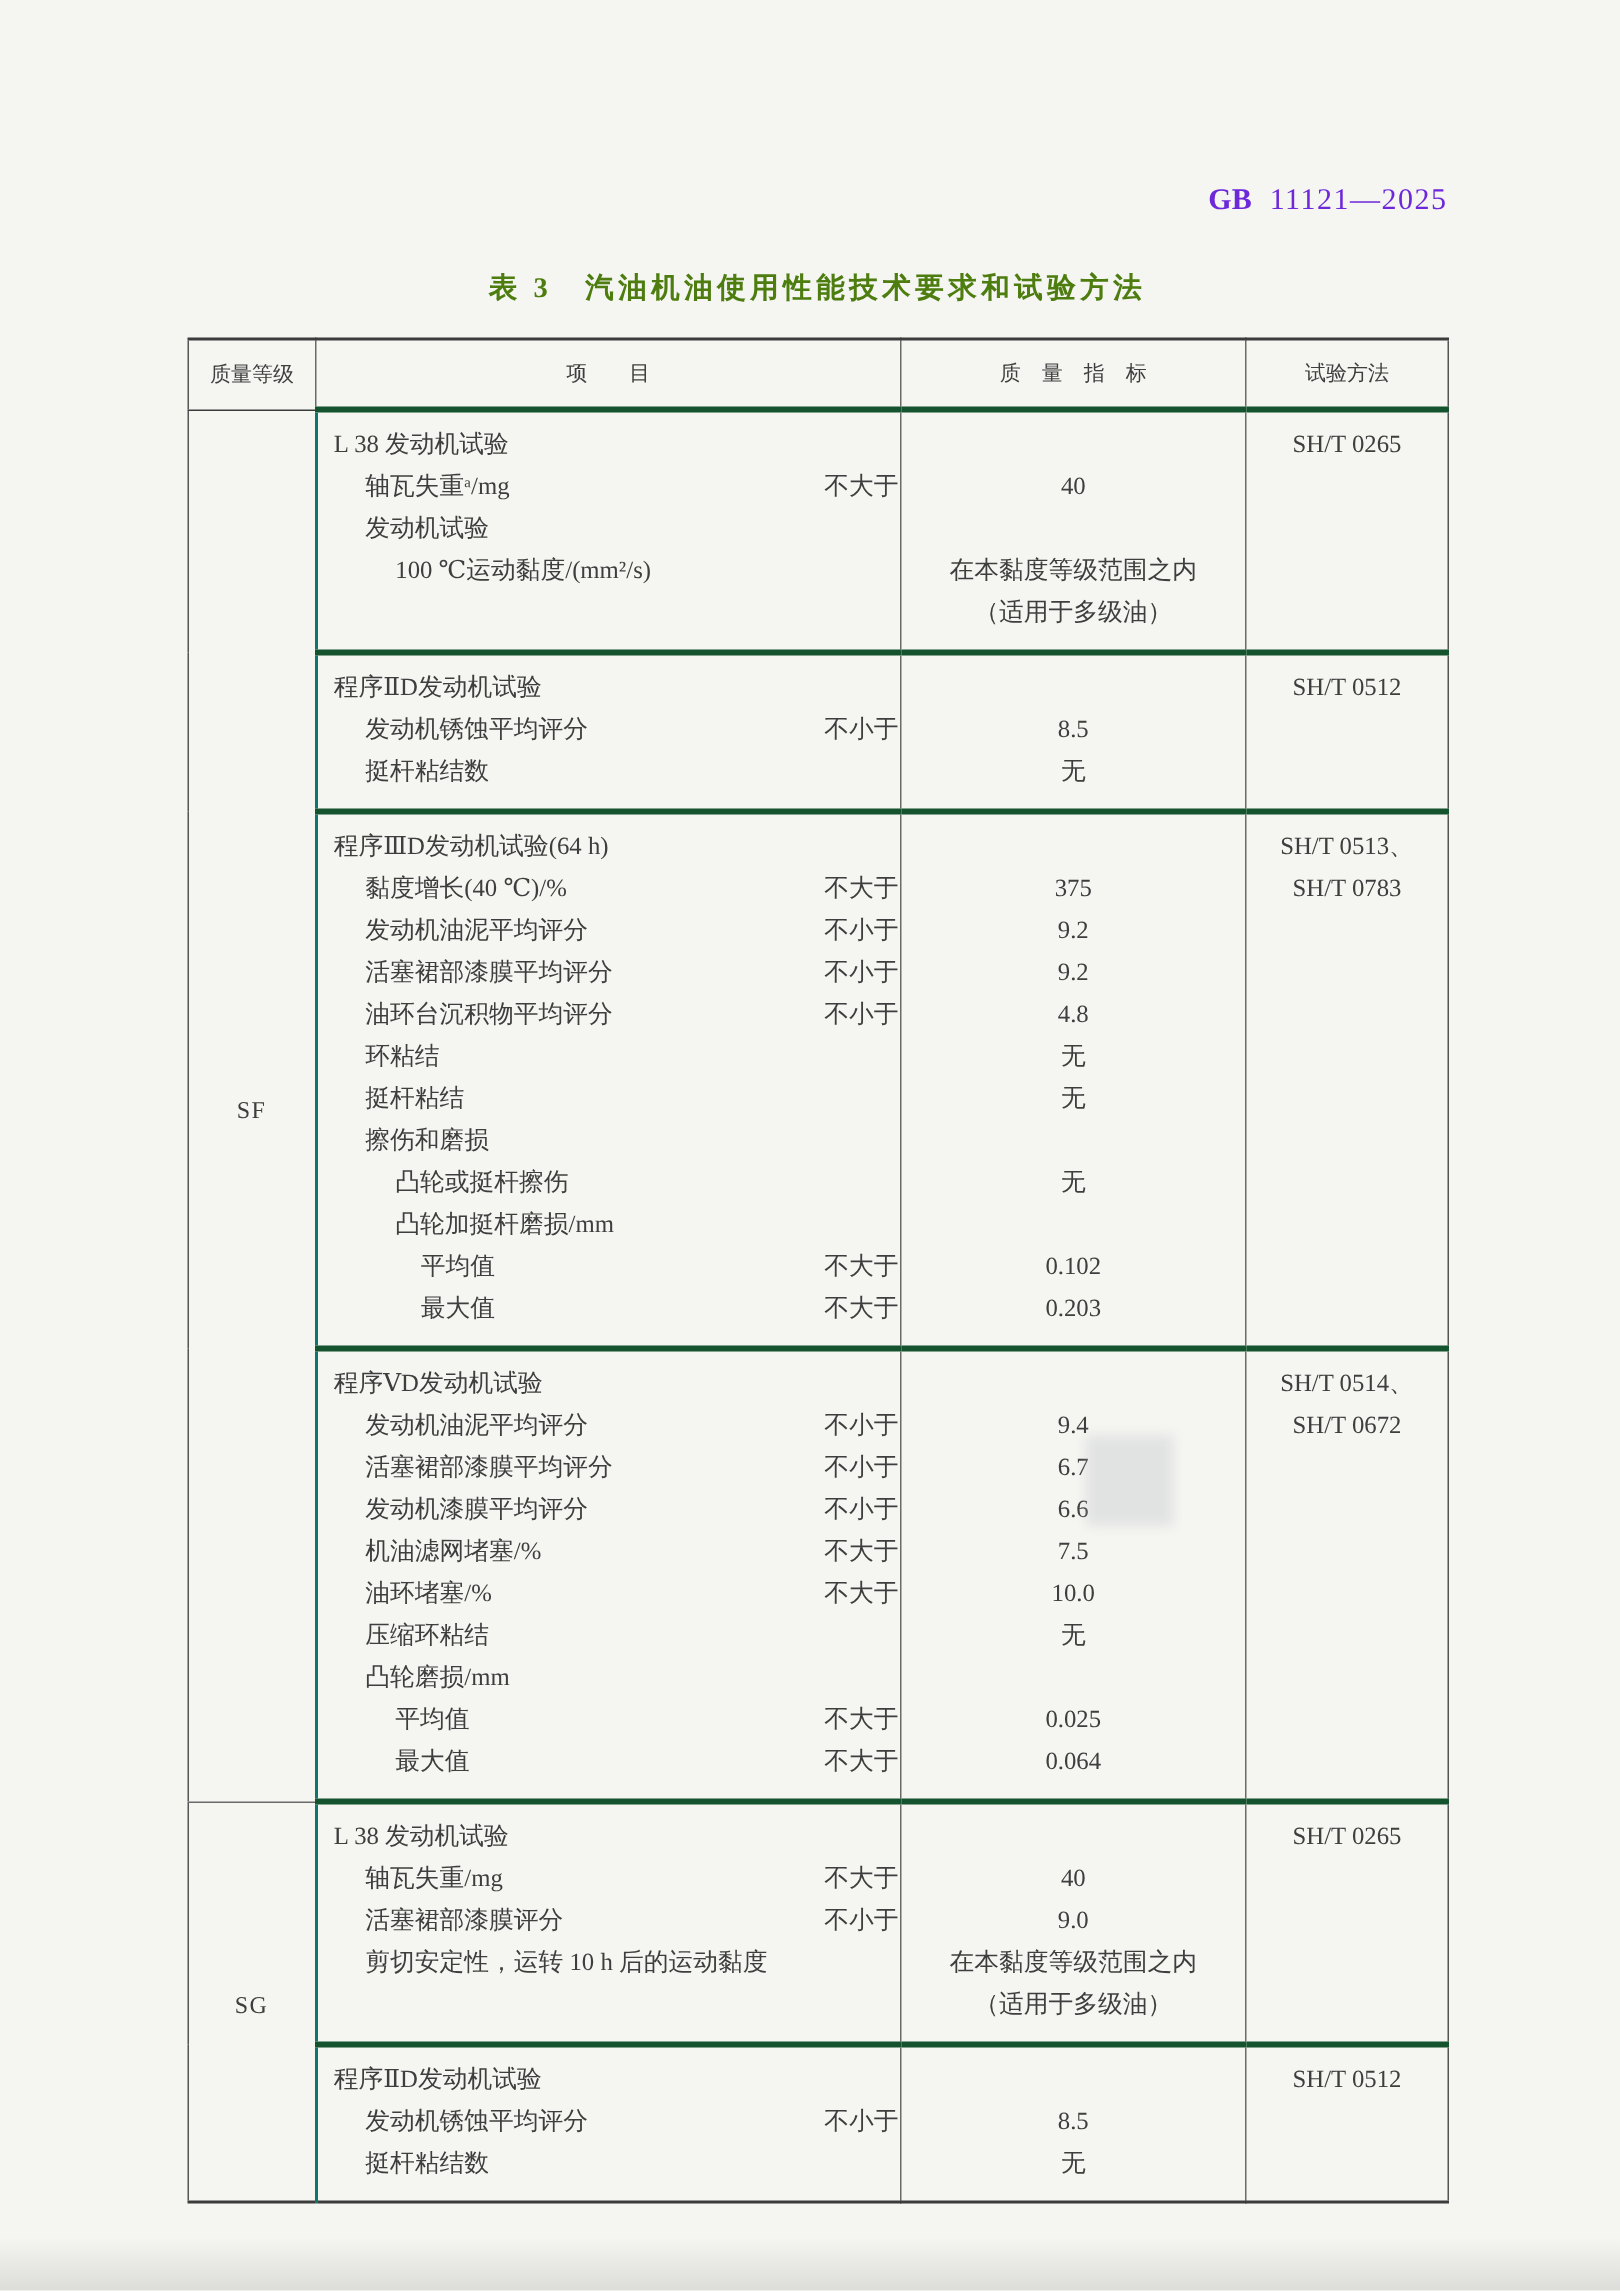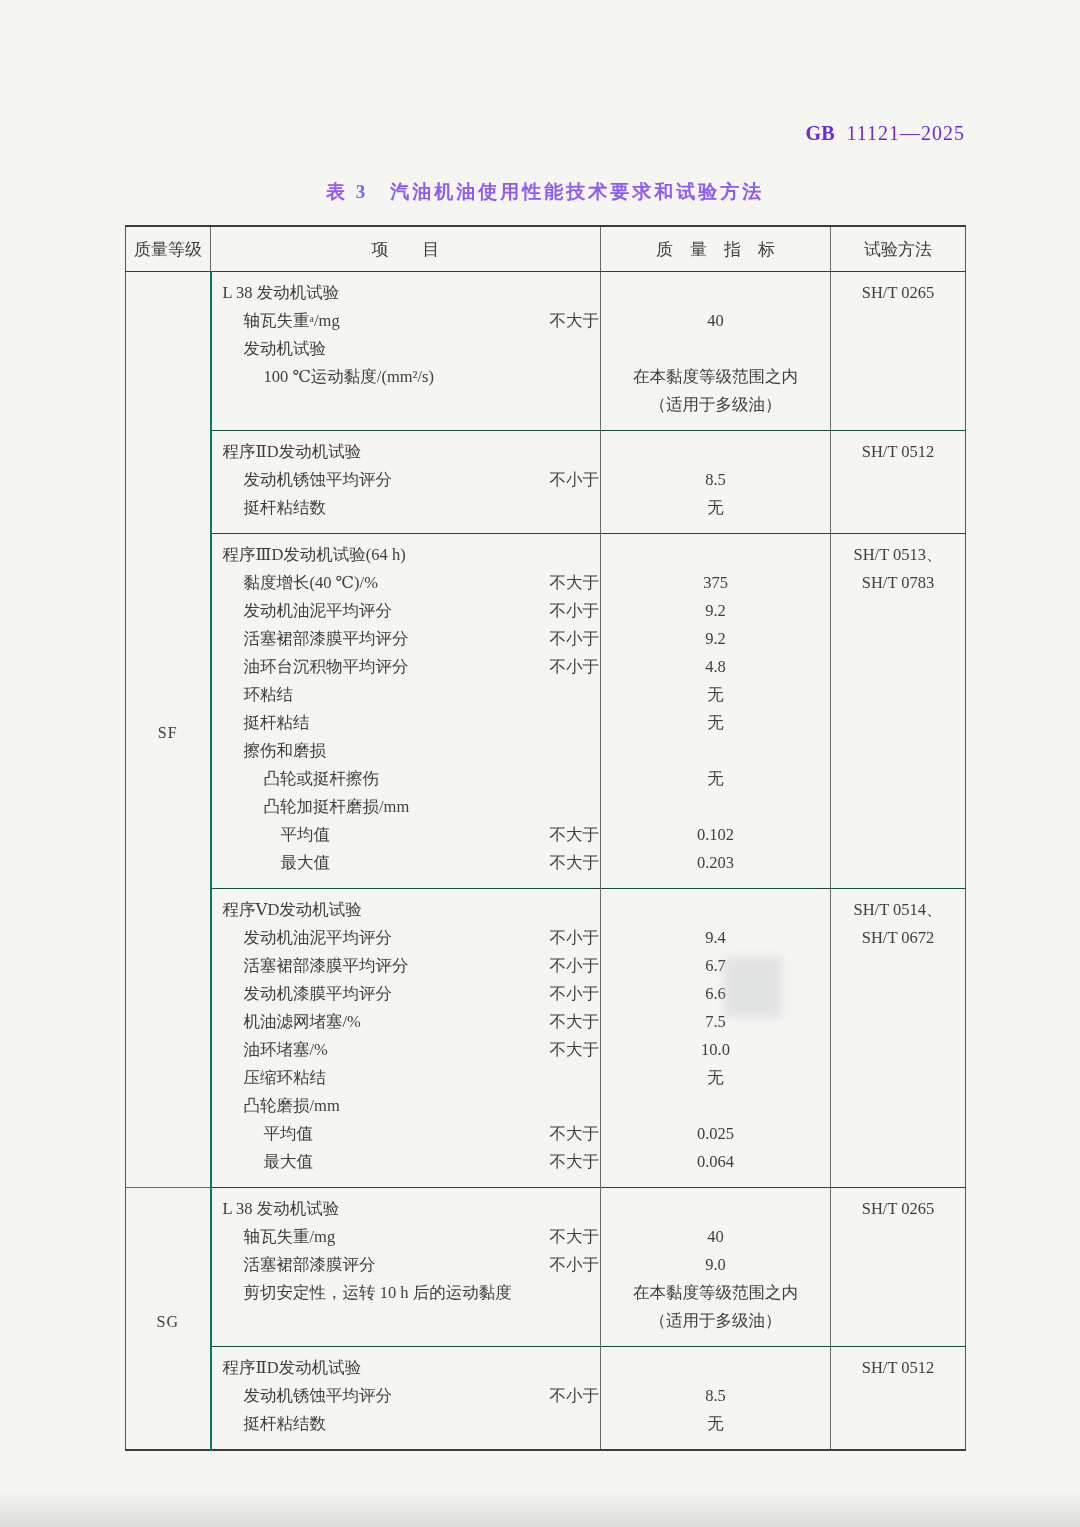--- a/index.html
+++ b/index.html
@@ -28,21 +28,21 @@
     color:#6d28d9;
   }
   .doc-number b { letter-spacing:0; }
   .table-caption {
     text-align:center;
     font-weight:bold;
     font-size:19px;
     letter-spacing:3px;
     margin-top:34px;
     margin-bottom:20px;
-    color:#8b5cf6;
+    color:#4d7c0f;
   }
   table.gb {
     width:840px;
     table-layout:fixed;
     border-collapse:collapse;
     border-top:2.5px solid #3c3c3c;
     border-bottom:2.5px solid #3c3c3c;
     border-left:1.5px solid #555;
     border-right:1.5px solid #555;
     font-size:16.5px;
@@ -50,34 +50,34 @@
   table.gb th, table.gb td {
     vertical-align:middle;
     font-weight:normal;
     color:#3e3e3e;
   }
   table.gb thead th {
     height:42px;
     text-align:center;
     border-bottom:1.8px solid #3c3c3c;
     border-right:1px solid #6a6a6a;
-    font-size:17px;
+    font-size:14px;
   }
   table.gb thead th:last-child { border-right:none; }
   table.gb td { height:26px; line-height:26px; }
   td.grade-cell {
     text-align:center;
     border-right:2px solid #0f766e;
     font-size:16px;
     letter-spacing:1px;
   }
   td.item-cell { border-right:1px solid #6a6a6a; }
   td.value-cell { border-right:1px solid #6a6a6a; text-align:center; }
   td.method-cell { text-align:center; }
-  tr.section-start td { border-top:1px solid #14532d; }
+  tr.section-start td { border-top:4px solid #14532d; }
   tr.section-start td { padding-top:8px; }
   tr.section-end td { padding-bottom:12px;margin-left:28px; }
   tr.section-start td.grade-cell { border-top:none; }
   tr.group-start td.grade-cell { border-top:1px solid #6a6a6a; }
   .item-inner { display:flex; justify-content:space-between; align-items:center; }
   .limit-text { white-space:nowrap; }
   .ind0 .item-text { padding-left:10px; }
   .ind1 .item-text { padding-left:31px; }
   .ind2 .item-text { padding-left:51px; }
   .ind3 .item-text { padding-left:68px; }

